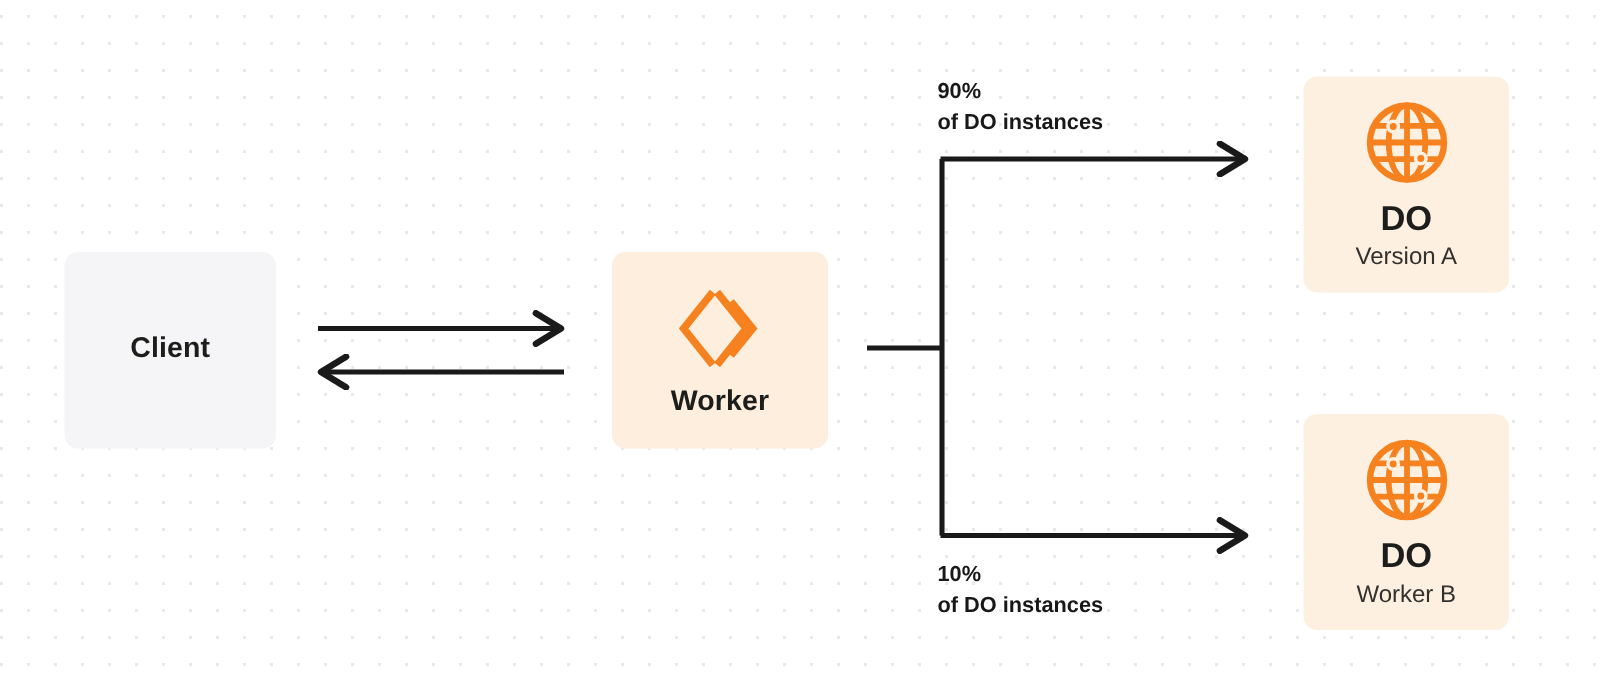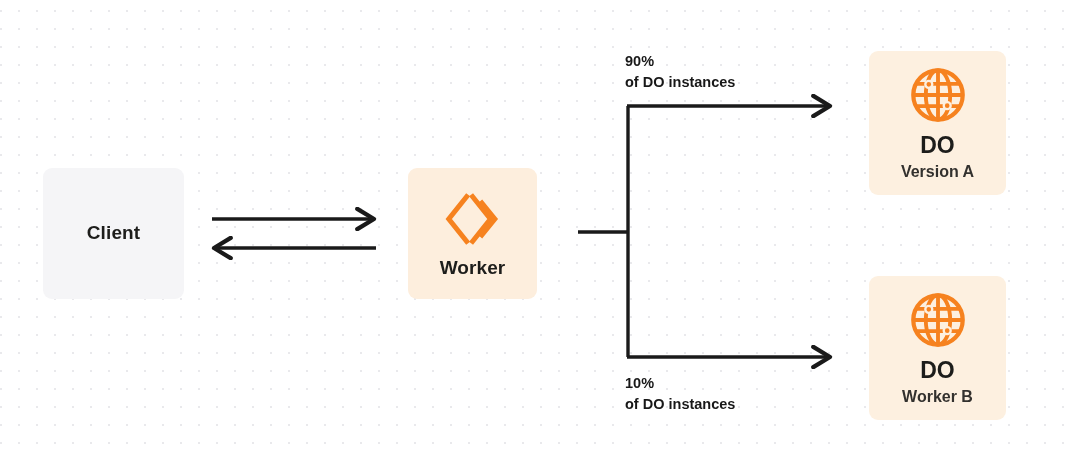--- a/index.html
+++ b/index.html
@@ -40,21 +40,21 @@
     left: 43px;
     top: 168px;
     width: 141px;
     height: 131px;
     background-color: #f5f5f7;
   }
 
   .node-worker {
     left: 408px;
     top: 168px;
-    width: 129px;
+    width: 144px;
     height: 131px;
     background-color: #fdeedd;
   }
 
   .node-do-a {
     left: 869px;
     top: 51px;
     width: 137px;
     height: 144px;
     background-color: #fdf0e0;
@@ -78,21 +78,21 @@
 
   .node-title-do {
     font-size: 23px;
     font-weight: bold;
     color: #1d1d1b;
     margin-top: 2px;
   }
 
   .node-sub {
     font-size: 16px;
-    font-weight: bold;
+    font-weight: normal;
     color: #33312e;
     margin-top: 3px;
     line-height: 1.2;
   }
 
   .worker-icon {
     width: 62px;
     height: 62px;
     margin-bottom: 8px;
   }

